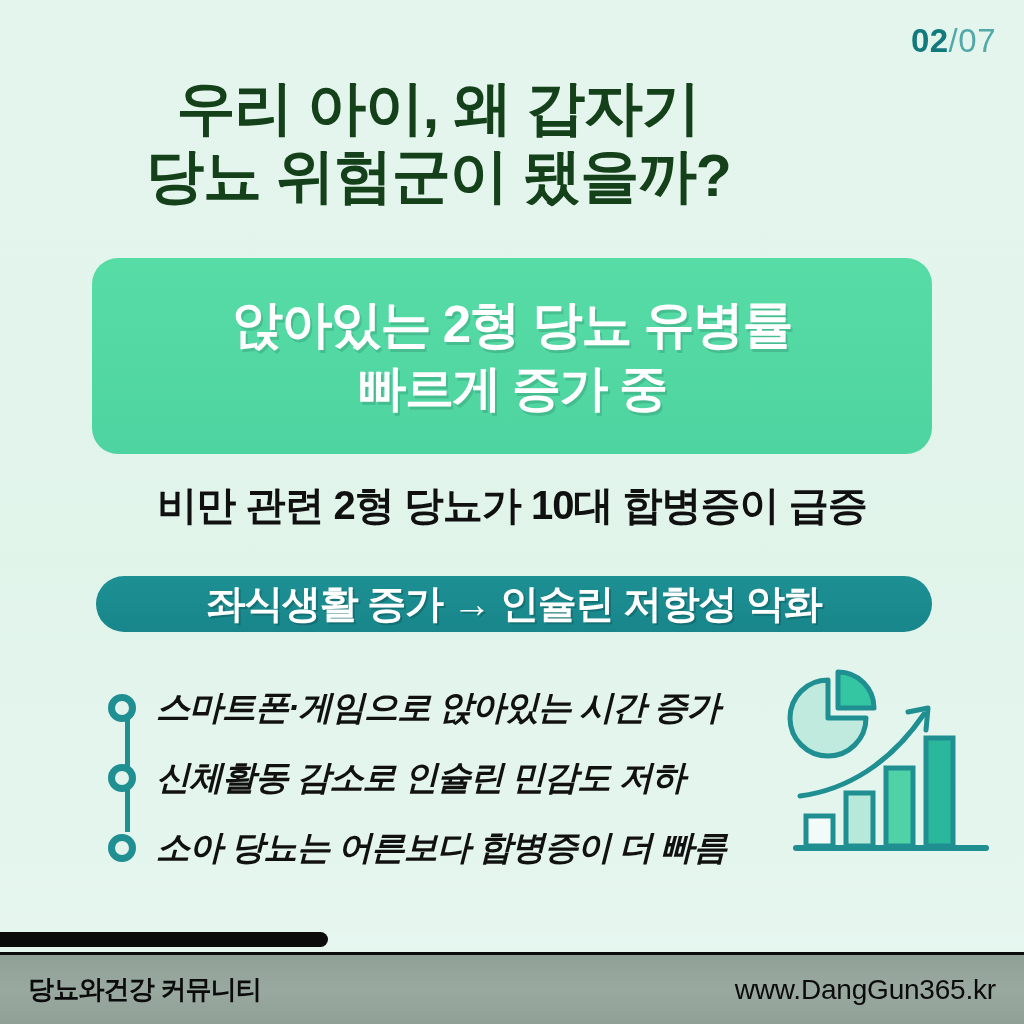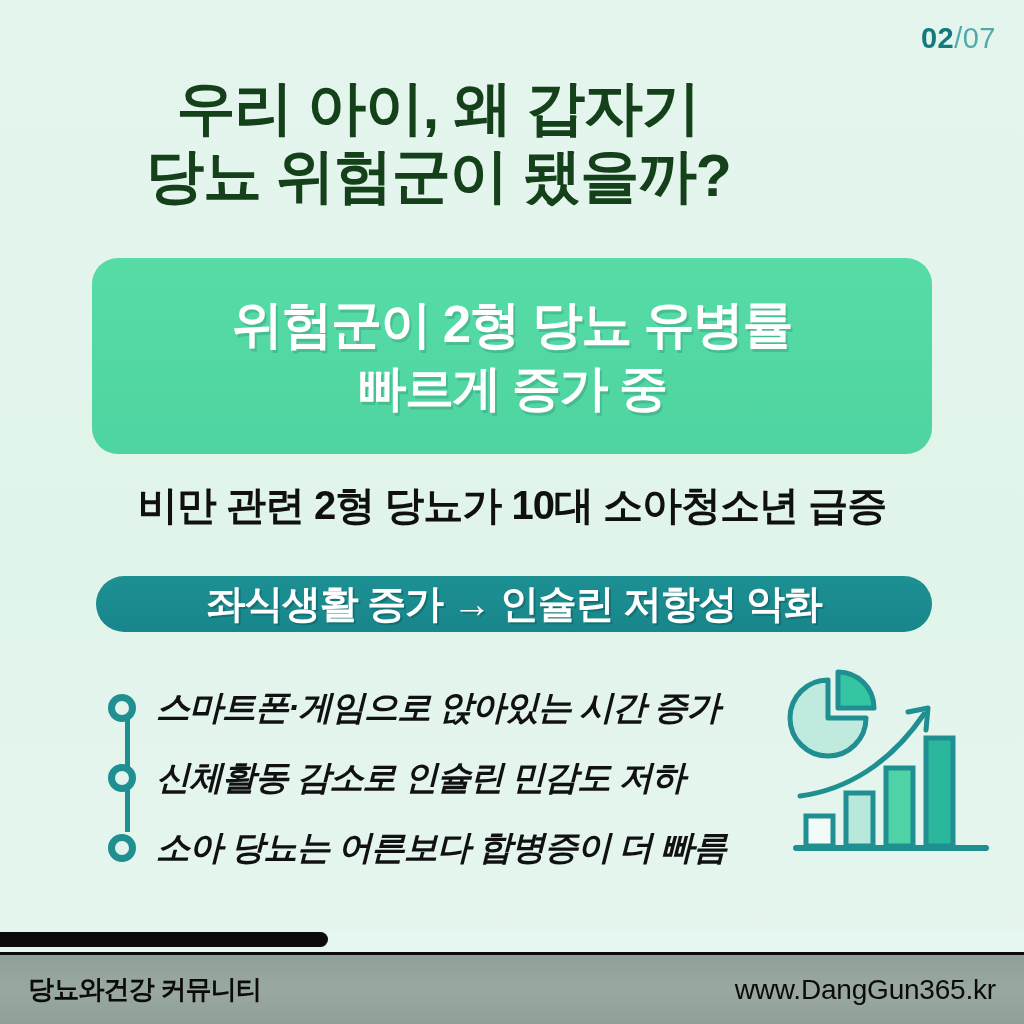--- a/index.html
+++ b/index.html
@@ -21,21 +21,21 @@
     background: linear-gradient(180deg, #e4f5ed 0%, #e1f4ea 55%, #e6f6f0 100%);
     box-sizing: border-box;
     overflow: hidden;
   }
 
   
   .page-indicator {
     position: absolute;
     top: 22px;
     right: 28px;
-    font-size: 29px;
+    font-size: 33px;
     letter-spacing: 0.5px;
     color: #1f8a8c;
     display: flex;
     align-items: baseline;
   }
   .page-indicator .cur {
     font-weight: 800;
     color: #12797d;
   }
   .page-indicator .sep {
@@ -235,25 +235,25 @@
     <span class="sep">/</span>
     <span class="tot">07</span>
   </div>
 
   <div class="headline">
     <span class="l1">우리 아이, 왜 갑자기</span>
     <span class="l2">당뇨 위험군이 됐을까?</span>
   </div>
 
   <div class="green-banner">
-    <span class="bl bl1">위험군이 2형 당뇨 유병률</span>
+    <span class="bl bl1">앉아있는 2형 당뇨 유병률</span>
     <span class="bl bl2">빠르게 증가 중</span>
   </div>
 
-  <div class="subtitle">비만 관련 2형 당뇨가 10대 소아청소년 급증</div>
+  <div class="subtitle">비만 관련 2형 당뇨가 10대 합병증이 급증</div>
 
   <div class="teal-pill">
     <span class="ptext">좌식생활 증가 → 인슐린 저항성 악화</span>
   </div>
 
   <div class="bullets">
     <div class="timeline-line"></div>
 
     <div class="bullet-row">
       <span class="marker"></span>

